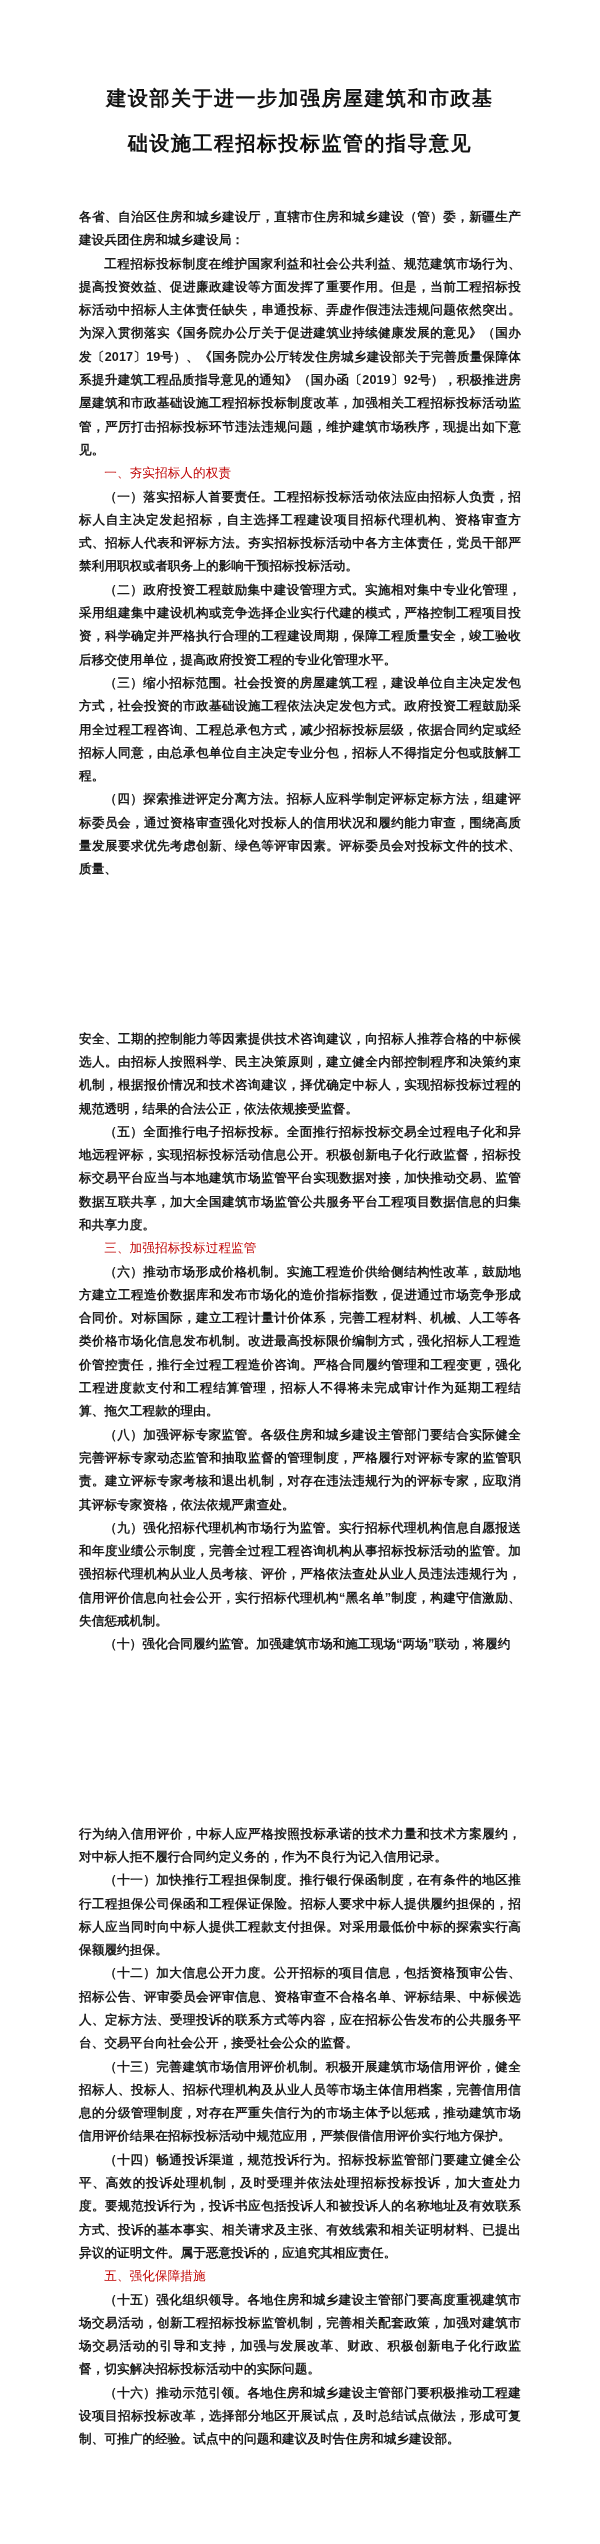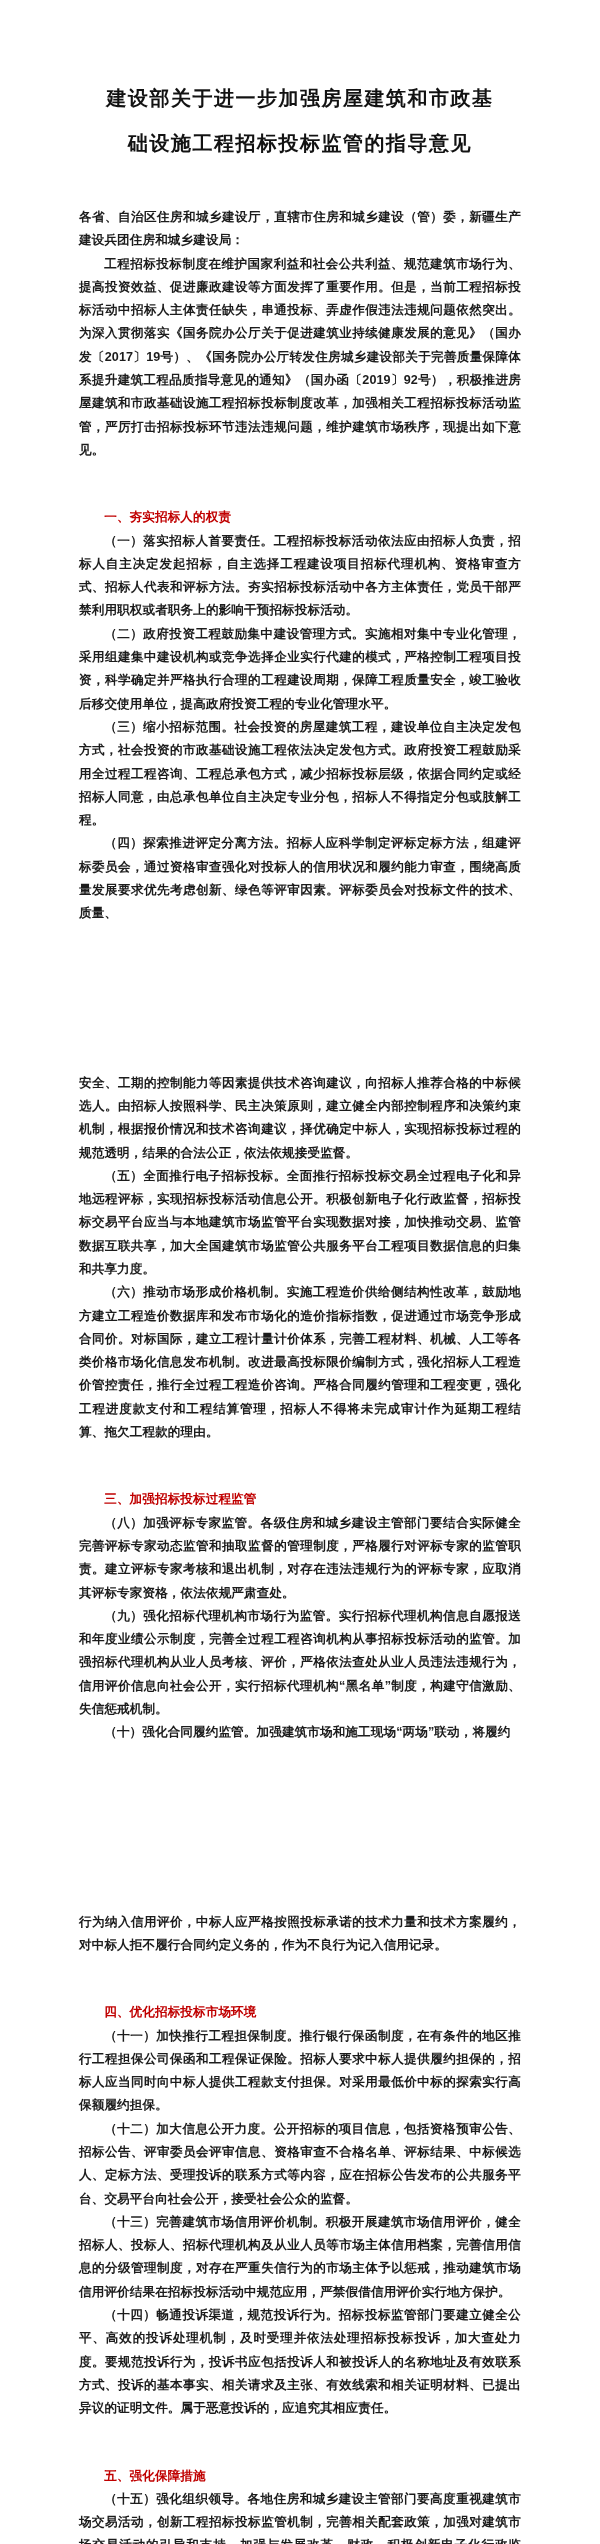--- a/index.html
+++ b/index.html
@@ -34,22 +34,21 @@
     text-align:justify;
     color:var(--text-color);
     font-weight:600;
   }
   .blk.paragraph{text-indent:2em;}
   .blk.salutation{text-indent:0;margin-top:40px;}
   .blk.continuation{text-indent:0;}
   .blk.heading{
     text-indent:2em;
     color:var(--heading-color);
-    font-weight:bold;
-    margin-top:44px;
+    font-weight:normal;
   }
   .gap-block{width:100%;}
 </style>
 </head>
 <body>
 
 <div class="page">
   <div class="title-block">
     <div class="doc-title-line">建设部关于进一步加强房屋建筑和市政基</div>
     <div class="doc-title-line">础设施工程招标投标监管的指导意见</div>
@@ -58,28 +57,27 @@
       <div class="blk salutation">各省、自治区住房和城乡建设厅，直辖市住房和城乡建设（管）委，新疆生产建设兵团住房和城乡建设局：</div>
       <div class="blk paragraph">工程招标投标制度在维护国家利益和社会公共利益、规范建筑市场行为、提高投资效益、促进廉政建设等方面发挥了重要作用。但是，当前工程招标投标活动中招标人主体责任缺失，串通投标、弄虚作假违法违规问题依然突出。为深入贯彻落实《国务院办公厅关于促进建筑业持续健康发展的意见》（国办发〔2017〕19号）、《国务院办公厅转发住房城乡建设部关于完善质量保障体系提升建筑工程品质指导意见的通知》（国办函〔2019〕92号），积极推进房屋建筑和市政基础设施工程招标投标制度改革，加强相关工程招标投标活动监管，严厉打击招标投标环节违法违规问题，维护建筑市场秩序，现提出如下意见。</div>
       <div class="blk heading">一、夯实招标人的权责</div>
       <div class="blk paragraph">（一）落实招标人首要责任。工程招标投标活动依法应由招标人负责，招标人自主决定发起招标，自主选择工程建设项目招标代理机构、资格审查方式、招标人代表和评标方法。夯实招标投标活动中各方主体责任，党员干部严禁利用职权或者职务上的影响干预招标投标活动。</div>
       <div class="blk paragraph">（二）政府投资工程鼓励集中建设管理方式。实施相对集中专业化管理，采用组建集中建设机构或竞争选择企业实行代建的模式，严格控制工程项目投资，科学确定并严格执行合理的工程建设周期，保障工程质量安全，竣工验收后移交使用单位，提高政府投资工程的专业化管理水平。</div>
       <div class="blk paragraph">（三）缩小招标范围。社会投资的房屋建筑工程，建设单位自主决定发包方式，社会投资的市政基础设施工程依法决定发包方式。政府投资工程鼓励采用全过程工程咨询、工程总承包方式，减少招标投标层级，依据合同约定或经招标人同意，由总承包单位自主决定专业分包，招标人不得指定分包或肢解工程。</div>
       <div class="blk paragraph">（四）探索推进评定分离方法。招标人应科学制定评标定标方法，组建评标委员会，通过资格审查强化对投标人的信用状况和履约能力审查，围绕高质量发展要求优先考虑创新、绿色等评审因素。评标委员会对投标文件的技术、质量、</div>
       <div class="gap-block" style="height: 146px;"></div>
       <div class="blk continuation">安全、工期的控制能力等因素提供技术咨询建议，向招标人推荐合格的中标候选人。由招标人按照科学、民主决策原则，建立健全内部控制程序和决策约束机制，根据报价情况和技术咨询建议，择优确定中标人，实现招标投标过程的规范透明，结果的合法公正，依法依规接受监督。</div>
       <div class="blk paragraph">（五）全面推行电子招标投标。全面推行招标投标交易全过程电子化和异地远程评标，实现招标投标活动信息公开。积极创新电子化行政监督，招标投标交易平台应当与本地建筑市场监管平台实现数据对接，加快推动交易、监管数据互联共享，加大全国建筑市场监管公共服务平台工程项目数据信息的归集和共享力度。</div>
+      <div class="blk heading">三、加强招标投标过程监管</div>
       <div class="blk paragraph">（六）推动市场形成价格机制。实施工程造价供给侧结构性改革，鼓励地方建立工程造价数据库和发布市场化的造价指标指数，促进通过市场竞争形成合同价。对标国际，建立工程计量计价体系，完善工程材料、机械、人工等各类价格市场化信息发布机制。改进最高投标限价编制方式，强化招标人工程造价管控责任，推行全过程工程造价咨询。严格合同履约管理和工程变更，强化工程进度款支付和工程结算管理，招标人不得将未完成审计作为延期工程结算、拖欠工程款的理由。</div>
-      <div class="blk heading">三、加强招标投标过程监管</div>
       <div class="blk paragraph">（八）加强评标专家监管。各级住房和城乡建设主管部门要结合实际健全完善评标专家动态监管和抽取监督的管理制度，严格履行对评标专家的监管职责。建立评标专家考核和退出机制，对存在违法违规行为的评标专家，应取消其评标专家资格，依法依规严肃查处。</div>
       <div class="blk paragraph">（九）强化招标代理机构市场行为监管。实行招标代理机构信息自愿报送和年度业绩公示制度，完善全过程工程咨询机构从事招标投标活动的监管。加强招标代理机构从业人员考核、评价，严格依法查处从业人员违法违规行为，信用评价信息向社会公开，实行招标代理机构“黑名单”制度，构建守信激励、失信惩戒机制。</div>
       <div class="blk paragraph">（十）强化合同履约监管。加强建筑市场和施工现场“两场”联动，将履约</div>
       <div class="gap-block" style="height: 166px;"></div>
       <div class="blk continuation">行为纳入信用评价，中标人应严格按照投标承诺的技术力量和技术方案履约，对中标人拒不履行合同约定义务的，作为不良行为记入信用记录。</div>
-      <div class="blk heading">四、优化招标投标市场环境</div>
       <div class="blk paragraph">（十一）加快推行工程担保制度。推行银行保函制度，在有条件的地区推行工程担保公司保函和工程保证保险。招标人要求中标人提供履约担保的，招标人应当同时向中标人提供工程款支付担保。对采用最低价中标的探索实行高保额履约担保。</div>
       <div class="blk paragraph">（十二）加大信息公开力度。公开招标的项目信息，包括资格预审公告、招标公告、评审委员会评审信息、资格审查不合格名单、评标结果、中标候选人、定标方法、受理投诉的联系方式等内容，应在招标公告发布的公共服务平台、交易平台向社会公开，接受社会公众的监督。</div>
       <div class="blk paragraph">（十三）完善建筑市场信用评价机制。积极开展建筑市场信用评价，健全招标人、投标人、招标代理机构及从业人员等市场主体信用档案，完善信用信息的分级管理制度，对存在严重失信行为的市场主体予以惩戒，推动建筑市场信用评价结果在招标投标活动中规范应用，严禁假借信用评价实行地方保护。</div>
       <div class="blk paragraph">（十四）畅通投诉渠道，规范投诉行为。招标投标监管部门要建立健全公平、高效的投诉处理机制，及时受理并依法处理招标投标投诉，加大查处力度。要规范投诉行为，投诉书应包括投诉人和被投诉人的名称地址及有效联系方式、投诉的基本事实、相关请求及主张、有效线索和相关证明材料、已提出异议的证明文件。属于恶意投诉的，应追究其相应责任。</div>
       <div class="blk heading">五、强化保障措施</div>
       <div class="blk paragraph">（十五）强化组织领导。各地住房和城乡建设主管部门要高度重视建筑市场交易活动，创新工程招标投标监管机制，完善相关配套政策，加强对建筑市场交易活动的引导和支持，加强与发展改革、财政、积极创新电子化行政监督，切实解决招标投标活动中的实际问题。</div>
       <div class="blk paragraph">（十六）推动示范引领。各地住房和城乡建设主管部门要积极推动工程建设项目招标投标改革，选择部分地区开展试点，及时总结试点做法，形成可复制、可推广的经验。试点中的问题和建议及时告住房和城乡建设部。</div>
     </div>
 </div>
 

